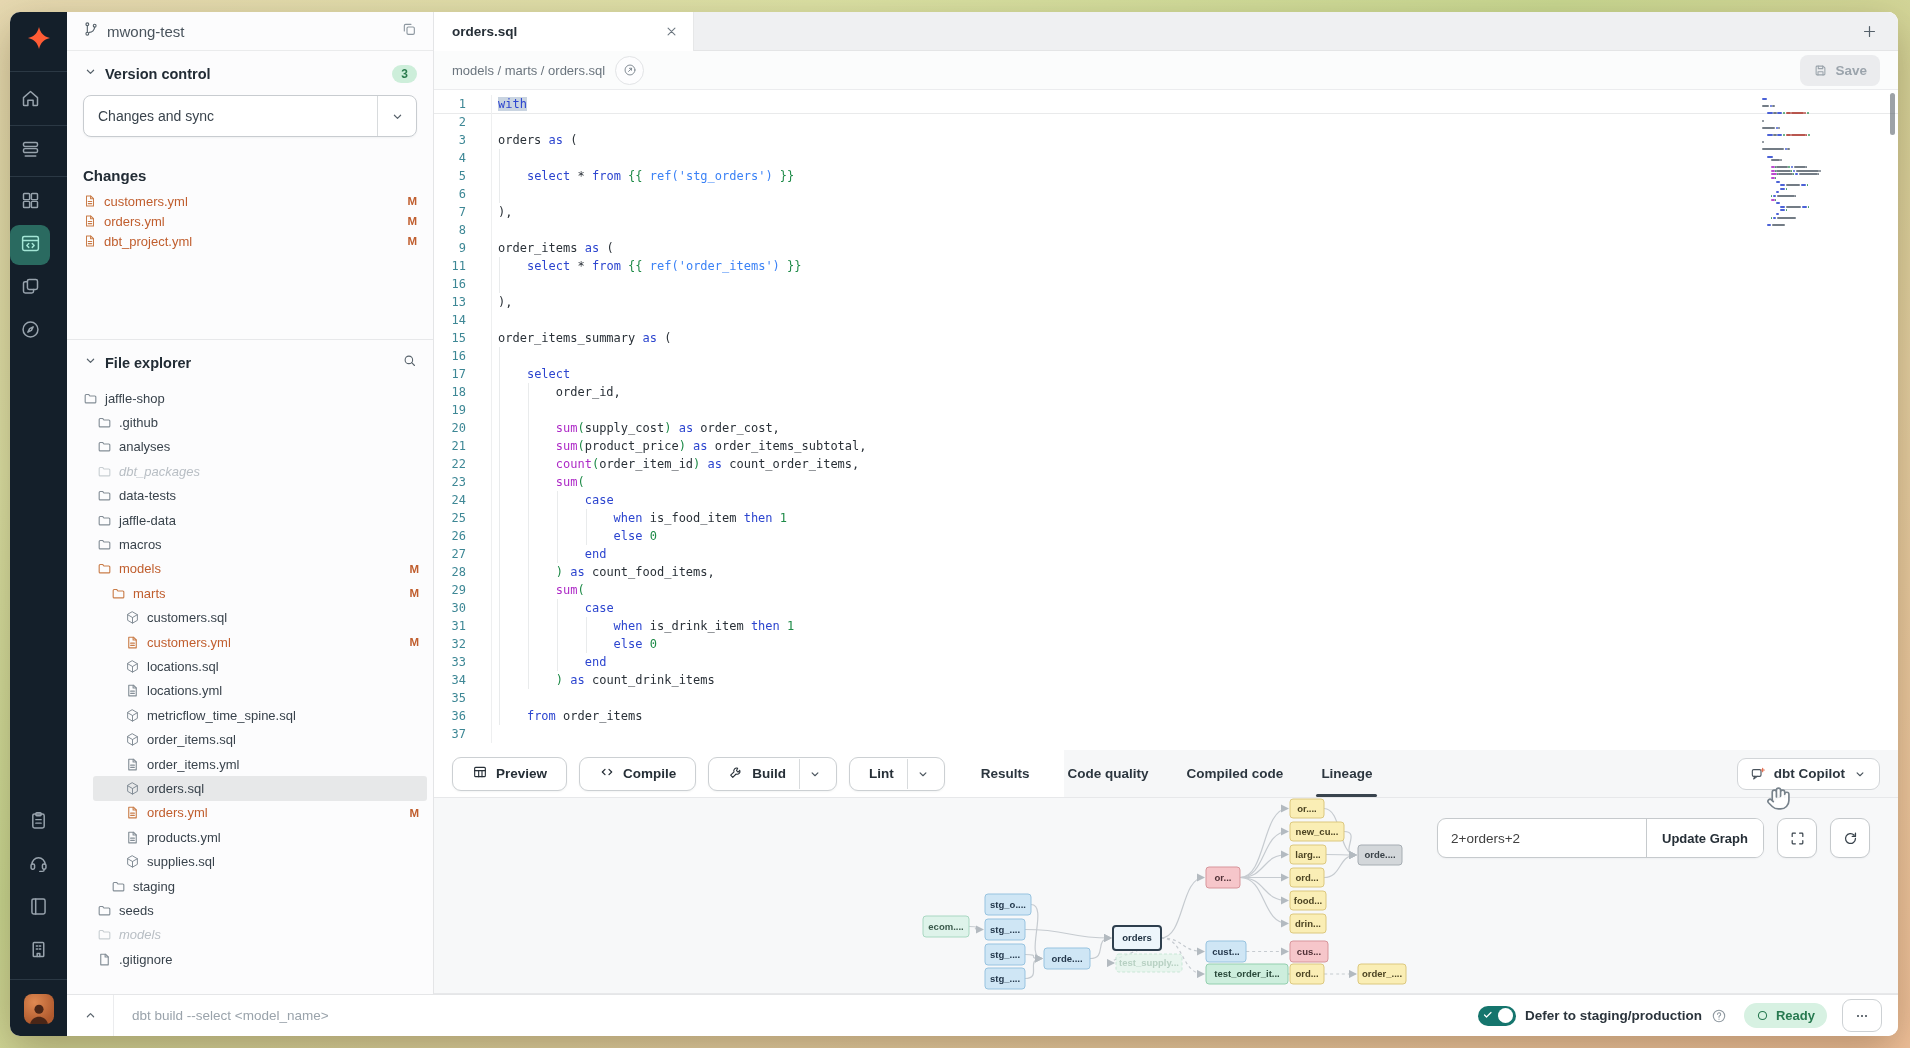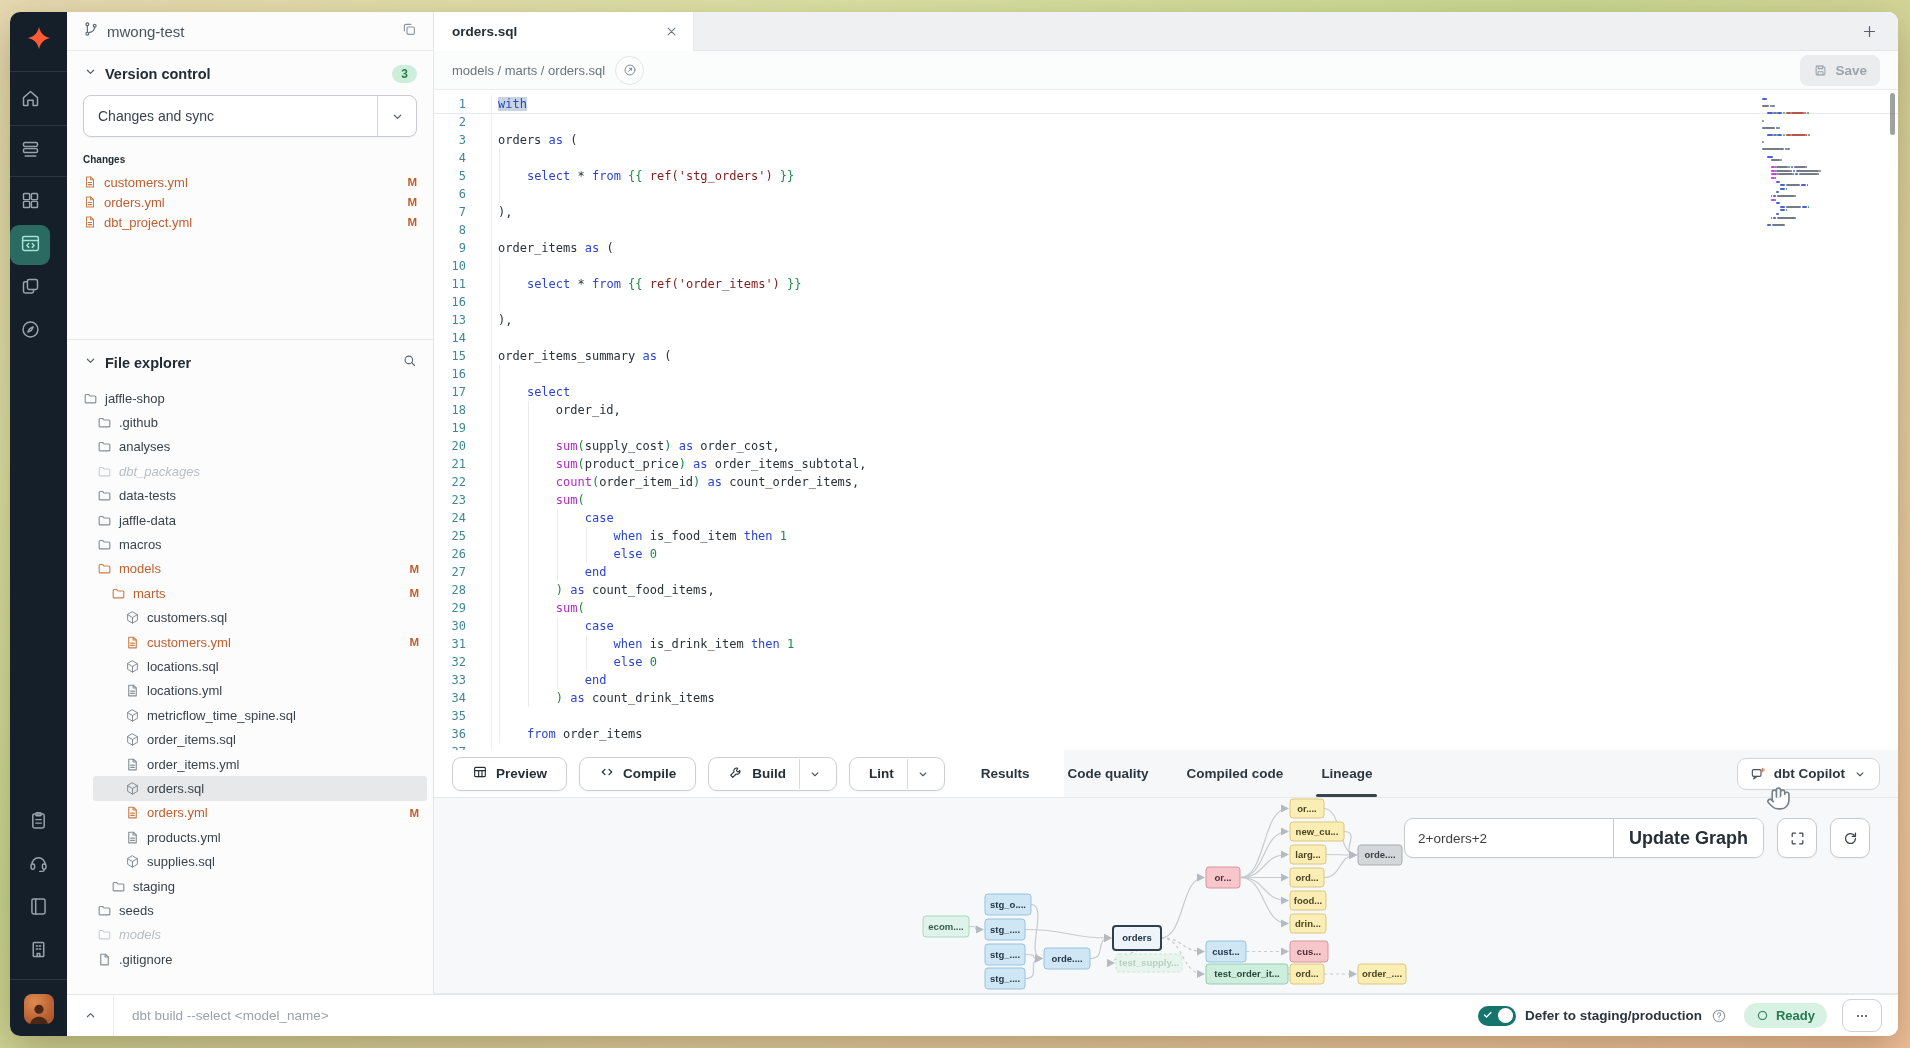--- a/index.html
+++ b/index.html
@@ -32,21 +32,21 @@
   .ph-copy{margin-left:auto;color:#8d97a0}
   .sec-head{display:flex;align-items:center;gap:7px;padding:13px 16px 7px;color:#57626b}
   .sec-head svg{width:15px;height:15px}
   .sec-title{font-weight:700;font-size:14.5px;color:#222c35}
   .badge{margin-left:auto;background:#cdeeda;color:#297a4c;font-size:12px;font-weight:700;padding:2px 9px;border-radius:10px}
   .vc{height:288px;flex:none}
   .commit-btn{margin:5px 16px 0;height:40px;border:1px solid #c8ccd0;border-radius:8px;background:#fff;display:flex;align-items:center;box-shadow:0 1px 2px rgba(20,30,40,.05);cursor:pointer}
   .commit-label{padding:0 14px;font-size:14px;color:#39434c;flex:1;text-align:left}
   .commit-caret{width:38px;align-self:stretch;border-left:1px solid #d8dbdd;display:grid;place-items:center;color:#5a646d}
   .commit-caret svg{width:15px;height:15px}
-  .changes-h{margin:17px 16px 7px;font-size:10px;font-weight:700;color:#222c35}
+  .changes-h{margin:30px 16px 7px;font-size:15px;font-weight:700;color:#222c35}
   .chg-row{display:flex;align-items:center;gap:7px;padding:2.5px 16px;font-size:13px;color:#c05e2e}
   .chg-row .cicon{width:14px;height:14px;color:#c97c48;flex:none}
   .chg-row .cicon svg{width:14px;height:14px;display:block}
   .chg-badge{margin-left:auto;font-weight:700;font-size:11.5px}
   .panel-div{height:1px;background:#e7e8ea;flex:none}
   .fe{flex:1;min-height:0;display:flex;flex-direction:column;overflow:hidden}
   .tree{padding-top:7px}
   .trow{position:relative;height:24.4px;display:flex;align-items:center;padding-left:16px;font-size:13px;color:#39434c;cursor:pointer}
   .trow>*{position:relative;z-index:1}
   .ticon{width:15px;height:15px;margin-right:7px;color:#838d96;flex:none}
@@ -72,21 +72,21 @@
   .save-btn svg{width:15px;height:15px}
   
   .editor{flex:1;min-height:0;position:relative;overflow:hidden;padding-top:5px;background:#fff}
   .cl{display:flex;height:18px;line-height:18px;font-family:"DejaVu Sans Mono",monospace;font-size:12px}
   .ln{width:58px;flex:none;text-align:right;padding-right:25px;color:#3d8795;box-sizing:border-box;border-right:1px solid #eeeff0}
   .lc{position:relative;white-space:pre;flex:1;color:#2a3138;padding-left:6px}
   .guide{position:absolute;top:0;bottom:0;width:1px;background:#e9ebec}
   .tk-kw,.tk-kwsel{color:#2c45cf}
   .tk-fn{color:#ae2bc7}
   .tk-pg,.tk-nm,.tk-jj{color:#1d8a47}
-  .tk-st,.tk-rf{color:#7f1d1d}
+  .tk-st,.tk-rf{color:#3b82f6}
   .tk-id,.tk-pt{color:#2a3138}
   .tk-kwsel{background:#c9d4e1}
   .cl.active-line{box-shadow:0 1px 0 #e9eaeb}
   .minimap{position:absolute;top:8px;right:24px;width:112px;overflow:hidden}
   .mm-line{height:2px;margin-bottom:1.6px;display:flex}
   .mm-t{height:2px;border-radius:1px;flex:none;opacity:.85}
   .scroll-thumb{position:absolute;top:3px;right:3px;width:5px;height:42px;background:#4c565f;border-radius:3px;opacity:.55}
   
   .toolbar{height:47px;flex:none;display:flex;align-items:stretch;padding:0 18px;gap:12px;background:linear-gradient(90deg,#ffffff 0 43%,#f6f7f8 43%);border-bottom:1px solid #e7e8ea}
   .tool-btn{align-self:center;height:34px;border:1px solid #ccd0d3;border-radius:9px;background:#fff;display:flex;align-items:stretch;font-size:13.5px;font-weight:700;color:#262f37;box-shadow:0 1px 2px rgba(20,30,40,.05);cursor:pointer}
@@ -98,21 +98,21 @@
   .rtab{display:flex;align-items:center;font-size:13.5px;font-weight:700;color:#2c363f;position:relative;cursor:pointer}
   .rtab.active::after{content:"";position:absolute;left:-5px;right:-5px;bottom:0;height:3px;background:#39444e;border-radius:2px}
   .copilot{margin-left:auto;align-self:center;height:32px;border:1px solid #d2d5d8;border-radius:9px;background:#fff;display:flex;align-items:center;gap:8px;padding:0 12px;font-size:13.5px;font-weight:700;color:#2c363f;cursor:pointer}
   .copilot svg{width:16px;height:16px;color:#4a545d}
   
   .lineage{height:195px;flex:none;background:#f7f8f9;position:relative;border-bottom:1px solid #e7e8ea}
   #lineage-svg{position:absolute;inset:0;width:100%;height:100%}
   .lin-controls{position:absolute;top:20px;right:28px;display:flex;gap:13px;align-items:center}
   .lin-group{display:flex;height:38px;border:1px solid #c6cacd;border-radius:9px;background:#fff;overflow:hidden;box-shadow:0 1px 2px rgba(20,30,40,.04)}
   .lin-input{width:182px;display:flex;align-items:center;padding:0 13px;font-size:13.5px;color:#404040}
-  .lin-update{border-left:1px solid #c6cacd;display:flex;align-items:center;padding:0 15px;font-weight:700;font-size:18px;color:#262f37;background:#fff;cursor:pointer}
+  .lin-update{border-left:1px solid #c6cacd;display:flex;align-items:center;padding:0 15px;font-weight:700;font-size:13px;color:#262f37;background:#fff;cursor:pointer}
   .lin-iconbtn{width:38px;height:38px;border:1px solid #c6cacd;border-radius:9px;background:#fff;display:grid;place-items:center;color:#39434c;cursor:pointer;box-shadow:0 1px 2px rgba(20,30,40,.04)}
   .lin-iconbtn svg{width:17px;height:17px}
   .cursor-hand{position:absolute;left:1332px;top:-12px;width:25px;height:25px;color:#77828b;z-index:6;pointer-events:none}
   .cursor-hand svg{width:25px;height:25px}
   
   .statusbar{height:41px;flex:none;background:#fff;border-top:1px solid #e5e6e8;display:flex;align-items:center}
   .collapse{width:46px;height:100%;border-right:1px solid #ebecee;display:grid;place-items:center;color:#5a646d;cursor:pointer}
   .collapse svg{width:15px;height:15px}
   .cmd{margin-left:18px;font-size:13.5px;color:#9aa3ab}
   .sb-right{margin-left:auto;display:flex;align-items:center;gap:9px;padding-right:16px}
@@ -603,24 +603,20 @@
                 <span class="ln">7</span>
                 <span class="lc"><span class="tk-pt">),</span></span>
               </div>
               <div class="cl">
                 <span class="ln">8</span>
                 <span class="lc"></span>
               </div>
               <div class="cl">
                 <span class="ln">9</span>
                 <span class="lc"><span class="tk-id">order_items</span><span class="tk-sp"> </span><span class="tk-kw">as</span><span class="tk-pt"> (</span></span>
-              </div>
-              <div class="cl">
-                <span class="ln">10</span>
-                <span class="lc"><span class="guide" style="left:7px"></span></span>
               </div>
               <div class="cl">
                 <span class="ln">11</span>
                 <span class="lc"><span class="guide" style="left:7px"></span><span class="tk-sp">    </span><span class="tk-kw">select</span><span class="tk-pt"> * </span><span class="tk-kw">from</span><span class="tk-sp"> </span><span class="tk-jj">{{</span><span class="tk-sp"> </span><span class="tk-rf">ref(</span><span class="tk-st">'order_items'</span><span class="tk-rf">)</span><span class="tk-sp"> </span><span class="tk-jj">}}</span></span>
               </div>
               <div class="cl">
                 <span class="ln">16</span>
                 <span class="lc"><span class="guide" style="left:7px"></span></span>
               </div>
               <div class="cl">

